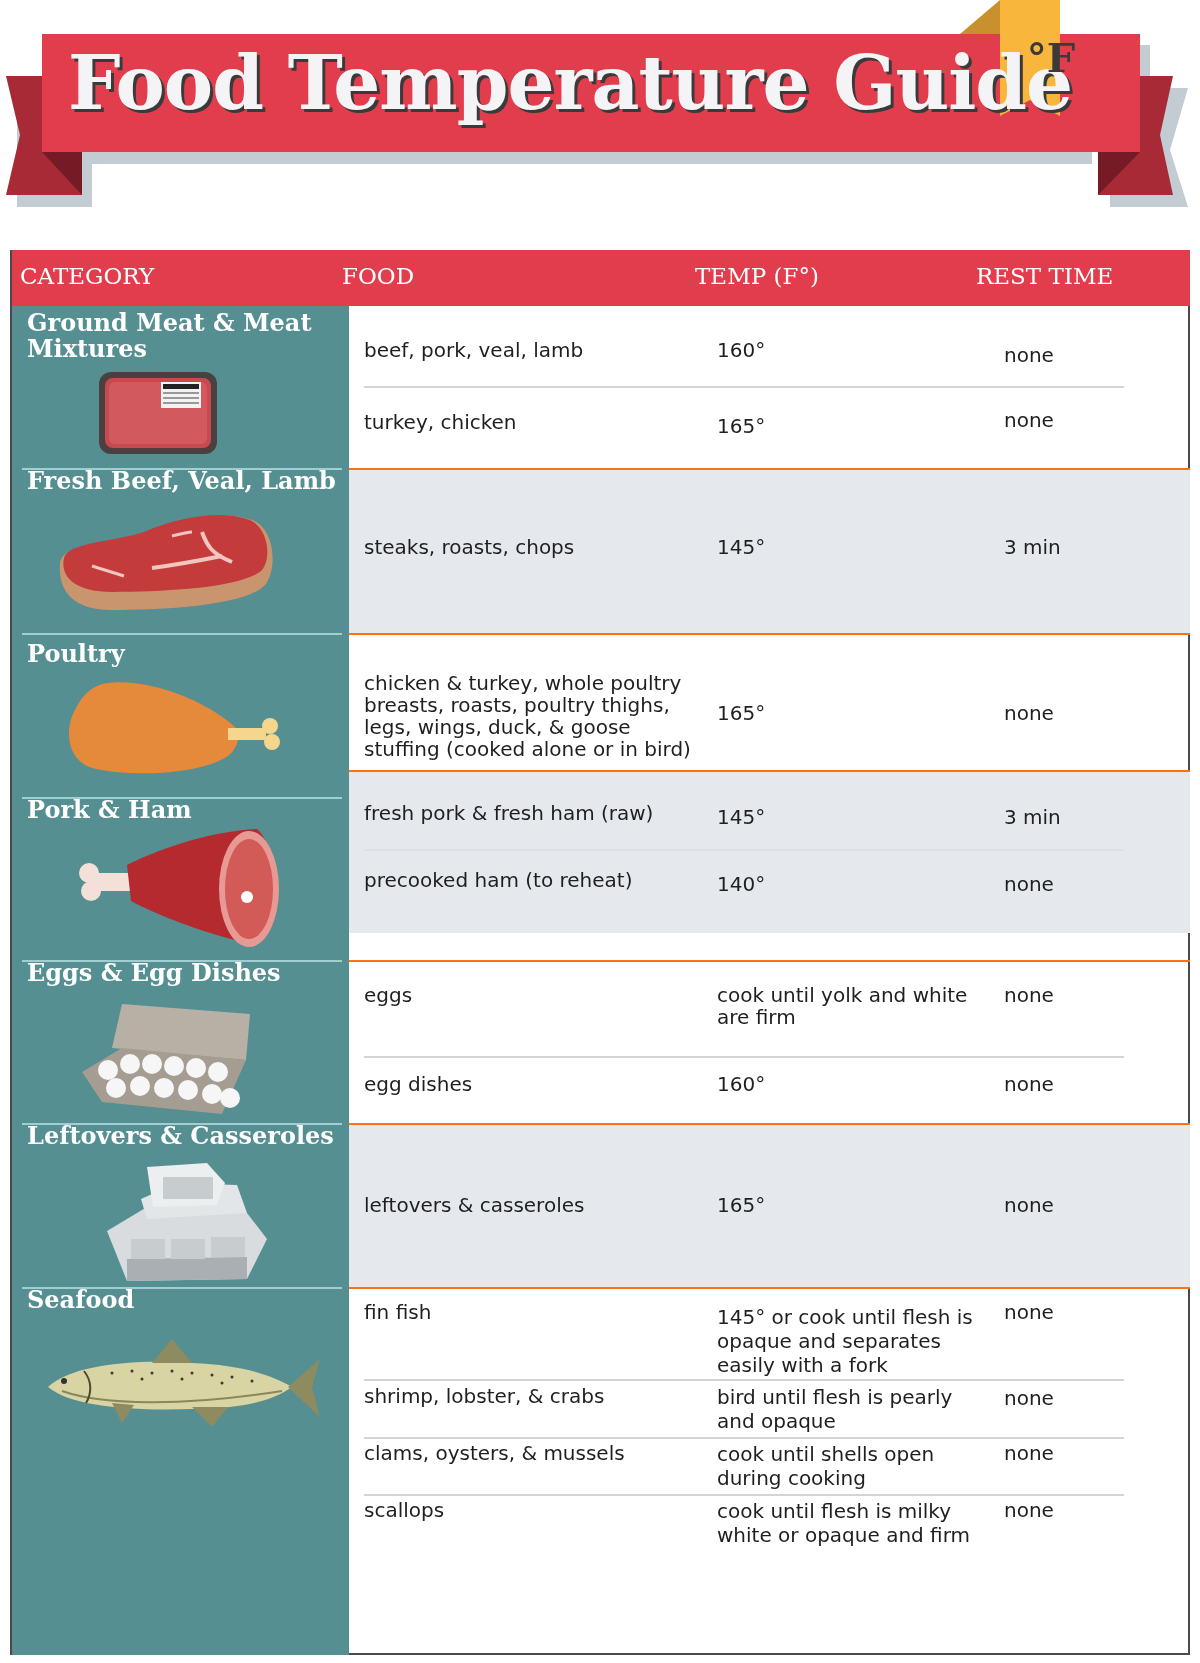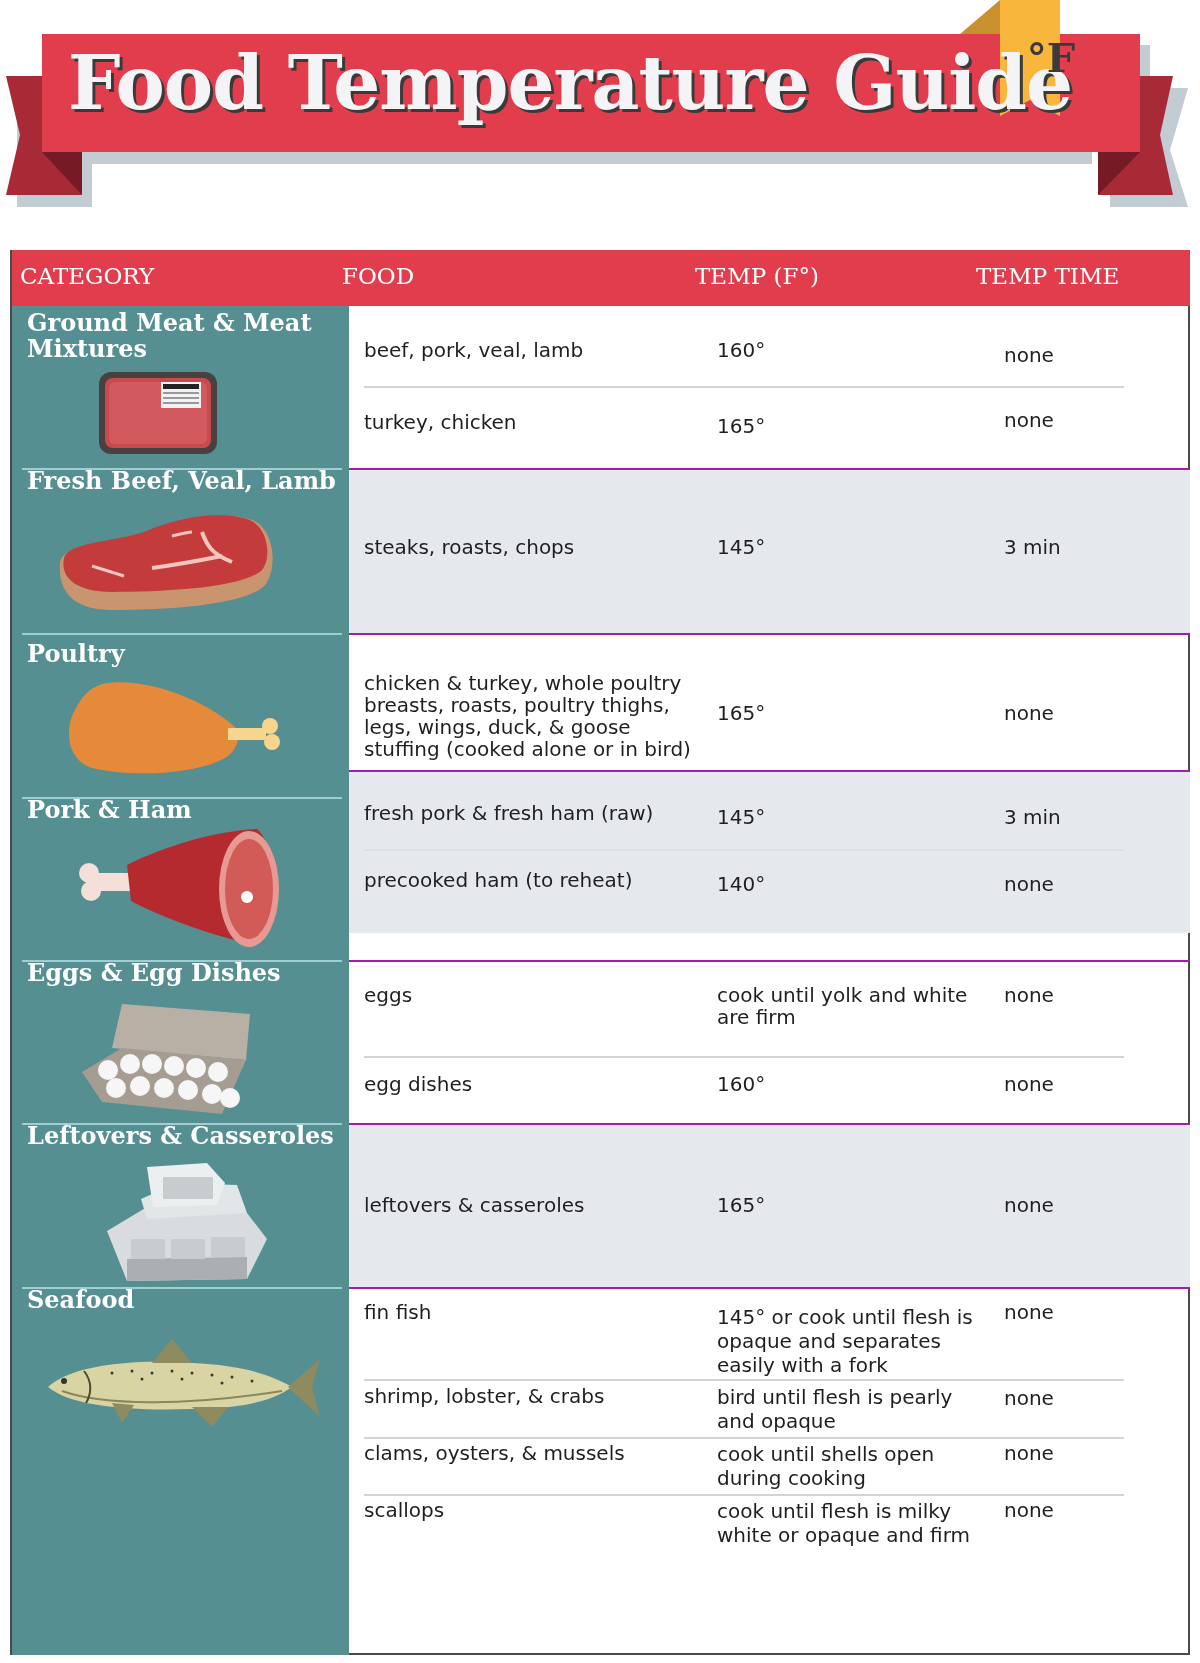--- a/index.html
+++ b/index.html
@@ -42,21 +42,21 @@
   .cat-block .sep { position: absolute; left: 10px; top: 0; width: 320px; height: 2px; background: #9fcfd0; }
   .cat-title {
     position: absolute; left: 15px; top: 4px; width: 310px;
     font-family: "DejaVu Serif", serif; font-weight: bold; font-size: 24px;
     color: #ffffff; line-height: 26px;
   }
   .cat-img { position: absolute; }
 
   .group { position: absolute; left: 337px; width: 841px; }
   .group.alt { background: #e5e9ee; }
-  .group.top-border { border-top: 2px solid #a21caf; }
+  .group.top-border { border-top: 2px solid #f97316; }
   .row { position: absolute; left: 0; width: 841px; font-size: 20px; line-height: 23px; }
   .row .food { position: absolute; left: 15px; width: 340px; }
   .row .temp { position: absolute; left: 368px; width: 270px; }
   .row .rest { position: absolute; left: 655px; width: 150px; }
   .hline { position: absolute; left: 15px; width: 760px; height: 2px; background: #d4d4d4; }
 </style>
 </head>
 <body>
 
 <div class="banner">
@@ -81,21 +81,21 @@
   </svg>
   <div class="banner-title">Food Temperature Guide</div>
   <div class="unit-badge">°F</div>
 </div>
 
 <div class="table">
   <div class="thead">
     <span style="left:8px">CATEGORY</span>
     <span style="left:330px">FOOD</span>
     <span style="left:683px">TEMP (F°)</span>
-    <span style="left:964px">TEMP TIME</span>
+    <span style="left:964px">REST TIME</span>
   </div>
 
   <div class="cat-col">
 
     <div class="cat-block" style="top:0;height:162px">
       <div class="cat-title">Ground Meat &amp; Meat Mixtures</div>
       <svg class="cat-img" style="left:85px;top:64px" width="122" height="86">
         <rect x="2" y="2" width="118" height="82" rx="12" fill="#4a4040"></rect>
         <rect x="8" y="8" width="106" height="70" rx="8" fill="#c84a4f"></rect>
         <rect x="12" y="12" width="98" height="62" rx="6" fill="#d86468" opacity="0.6"></rect>

